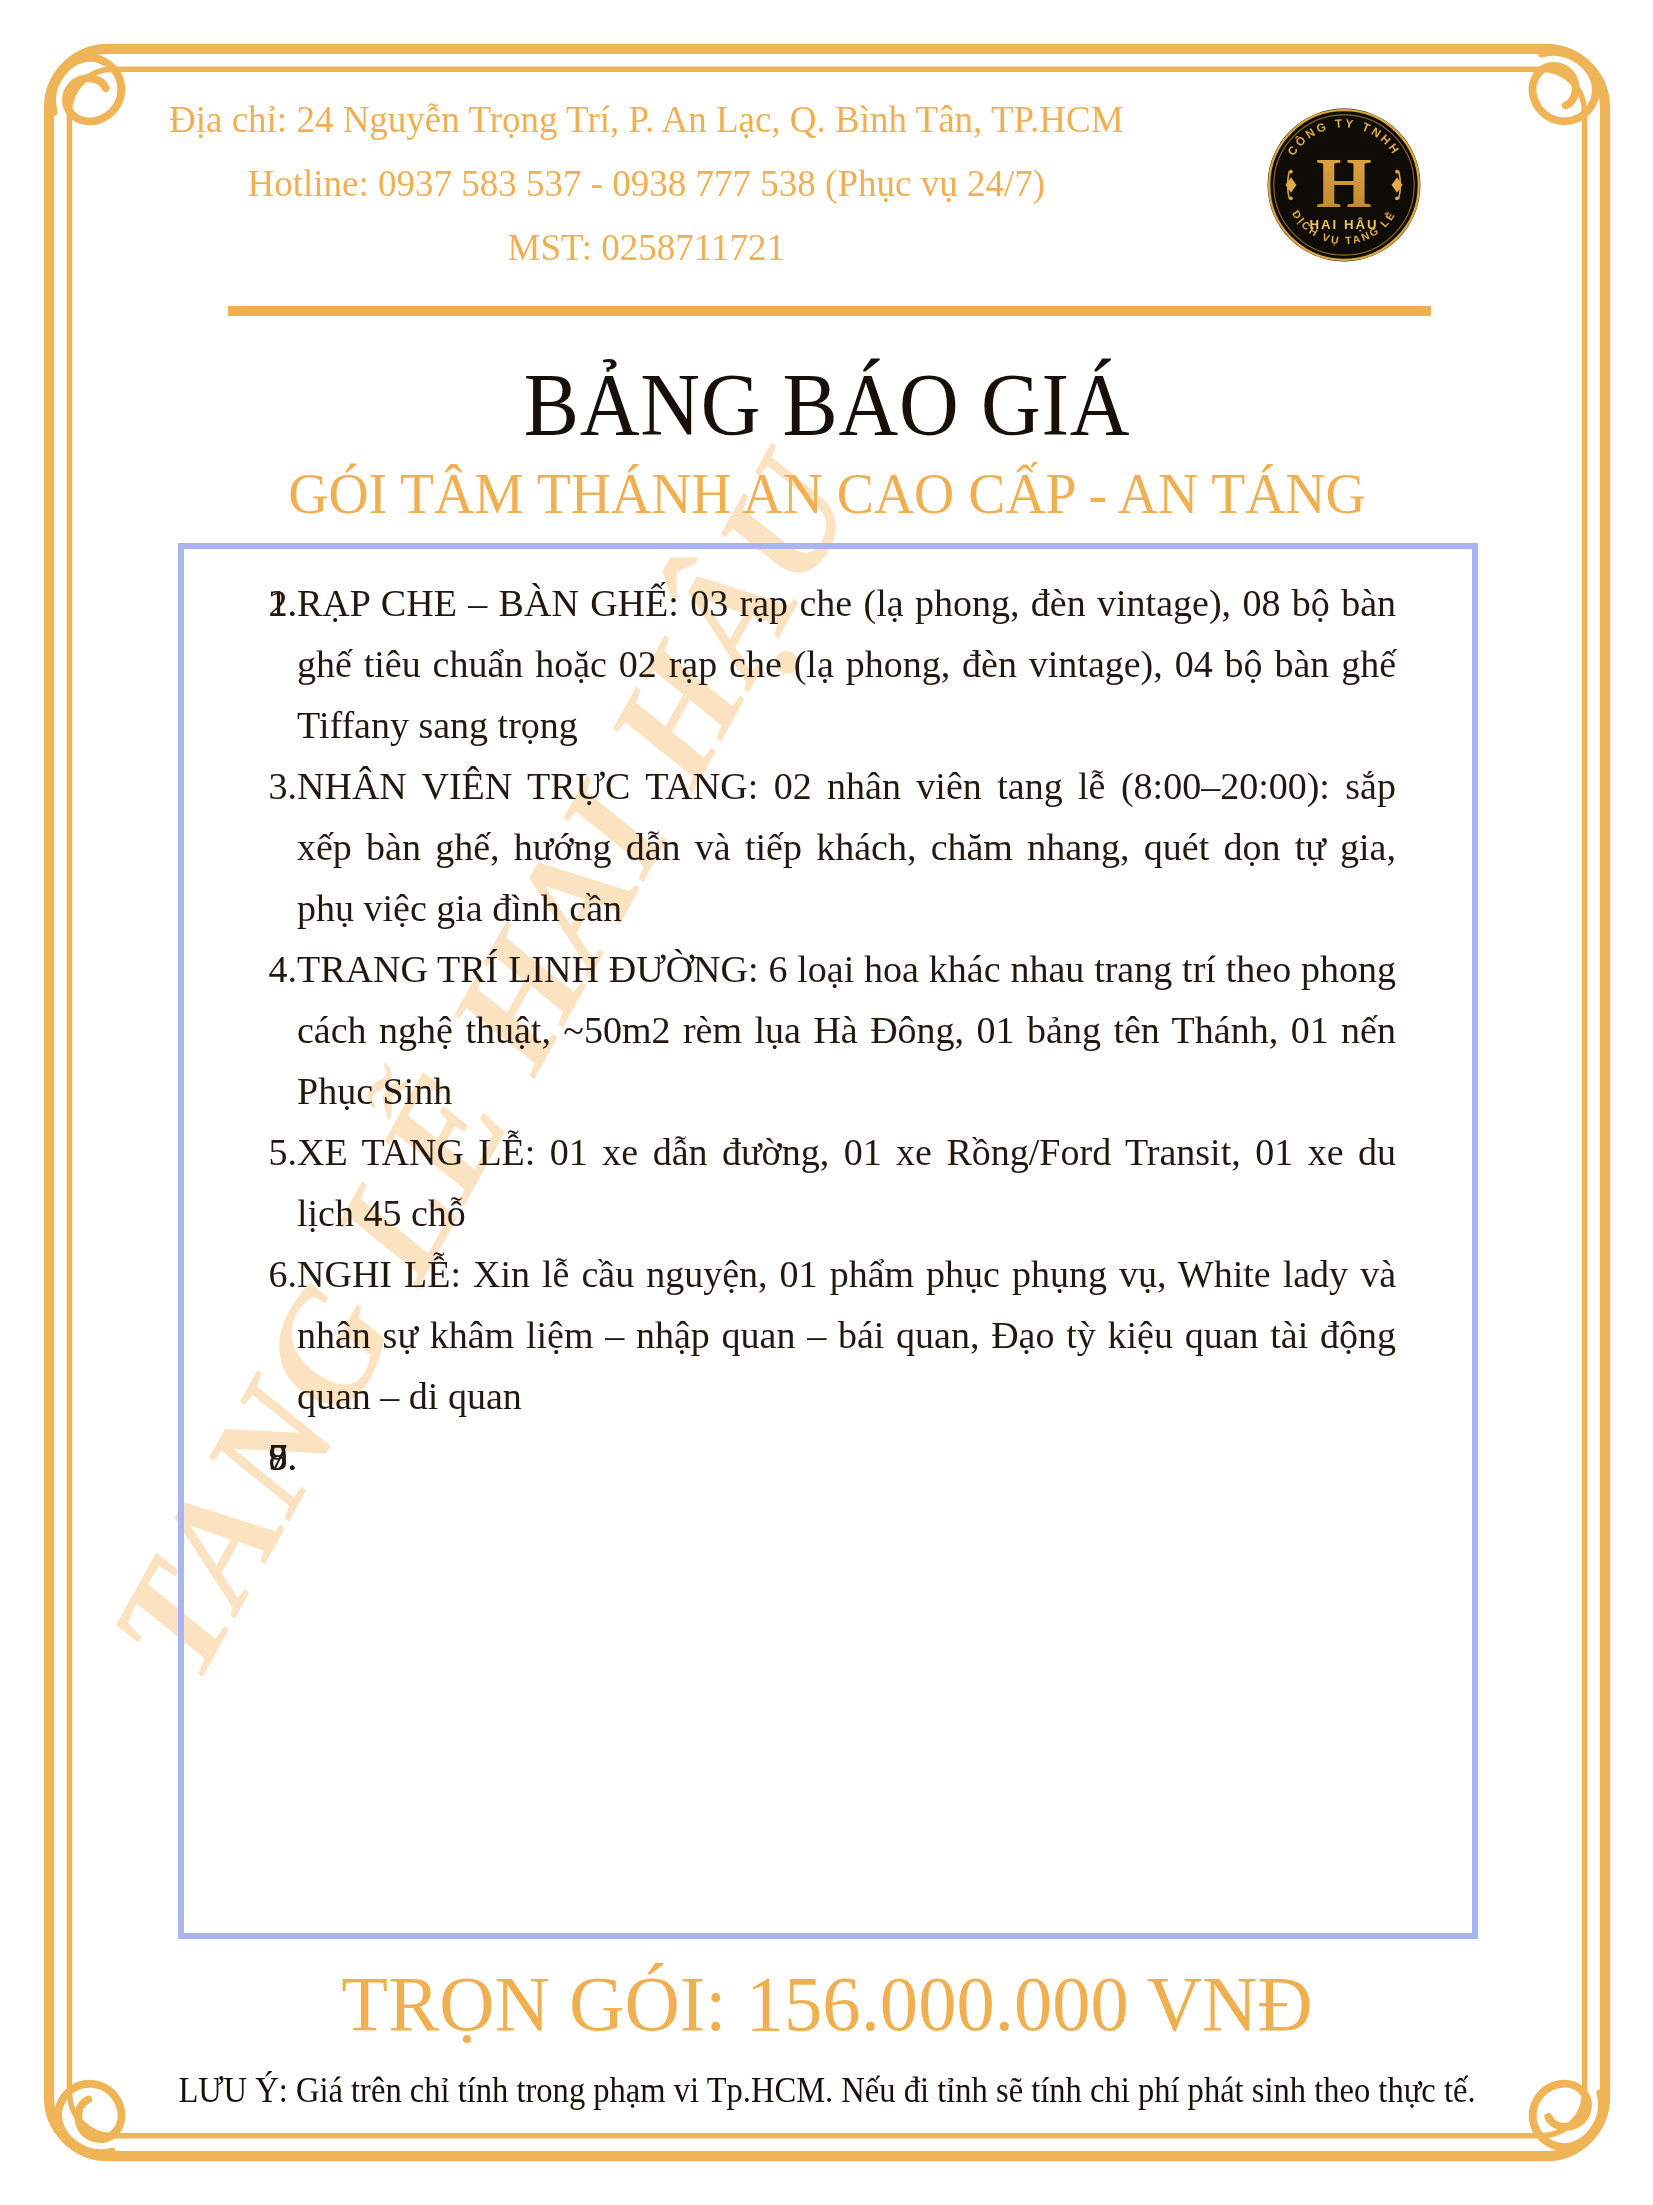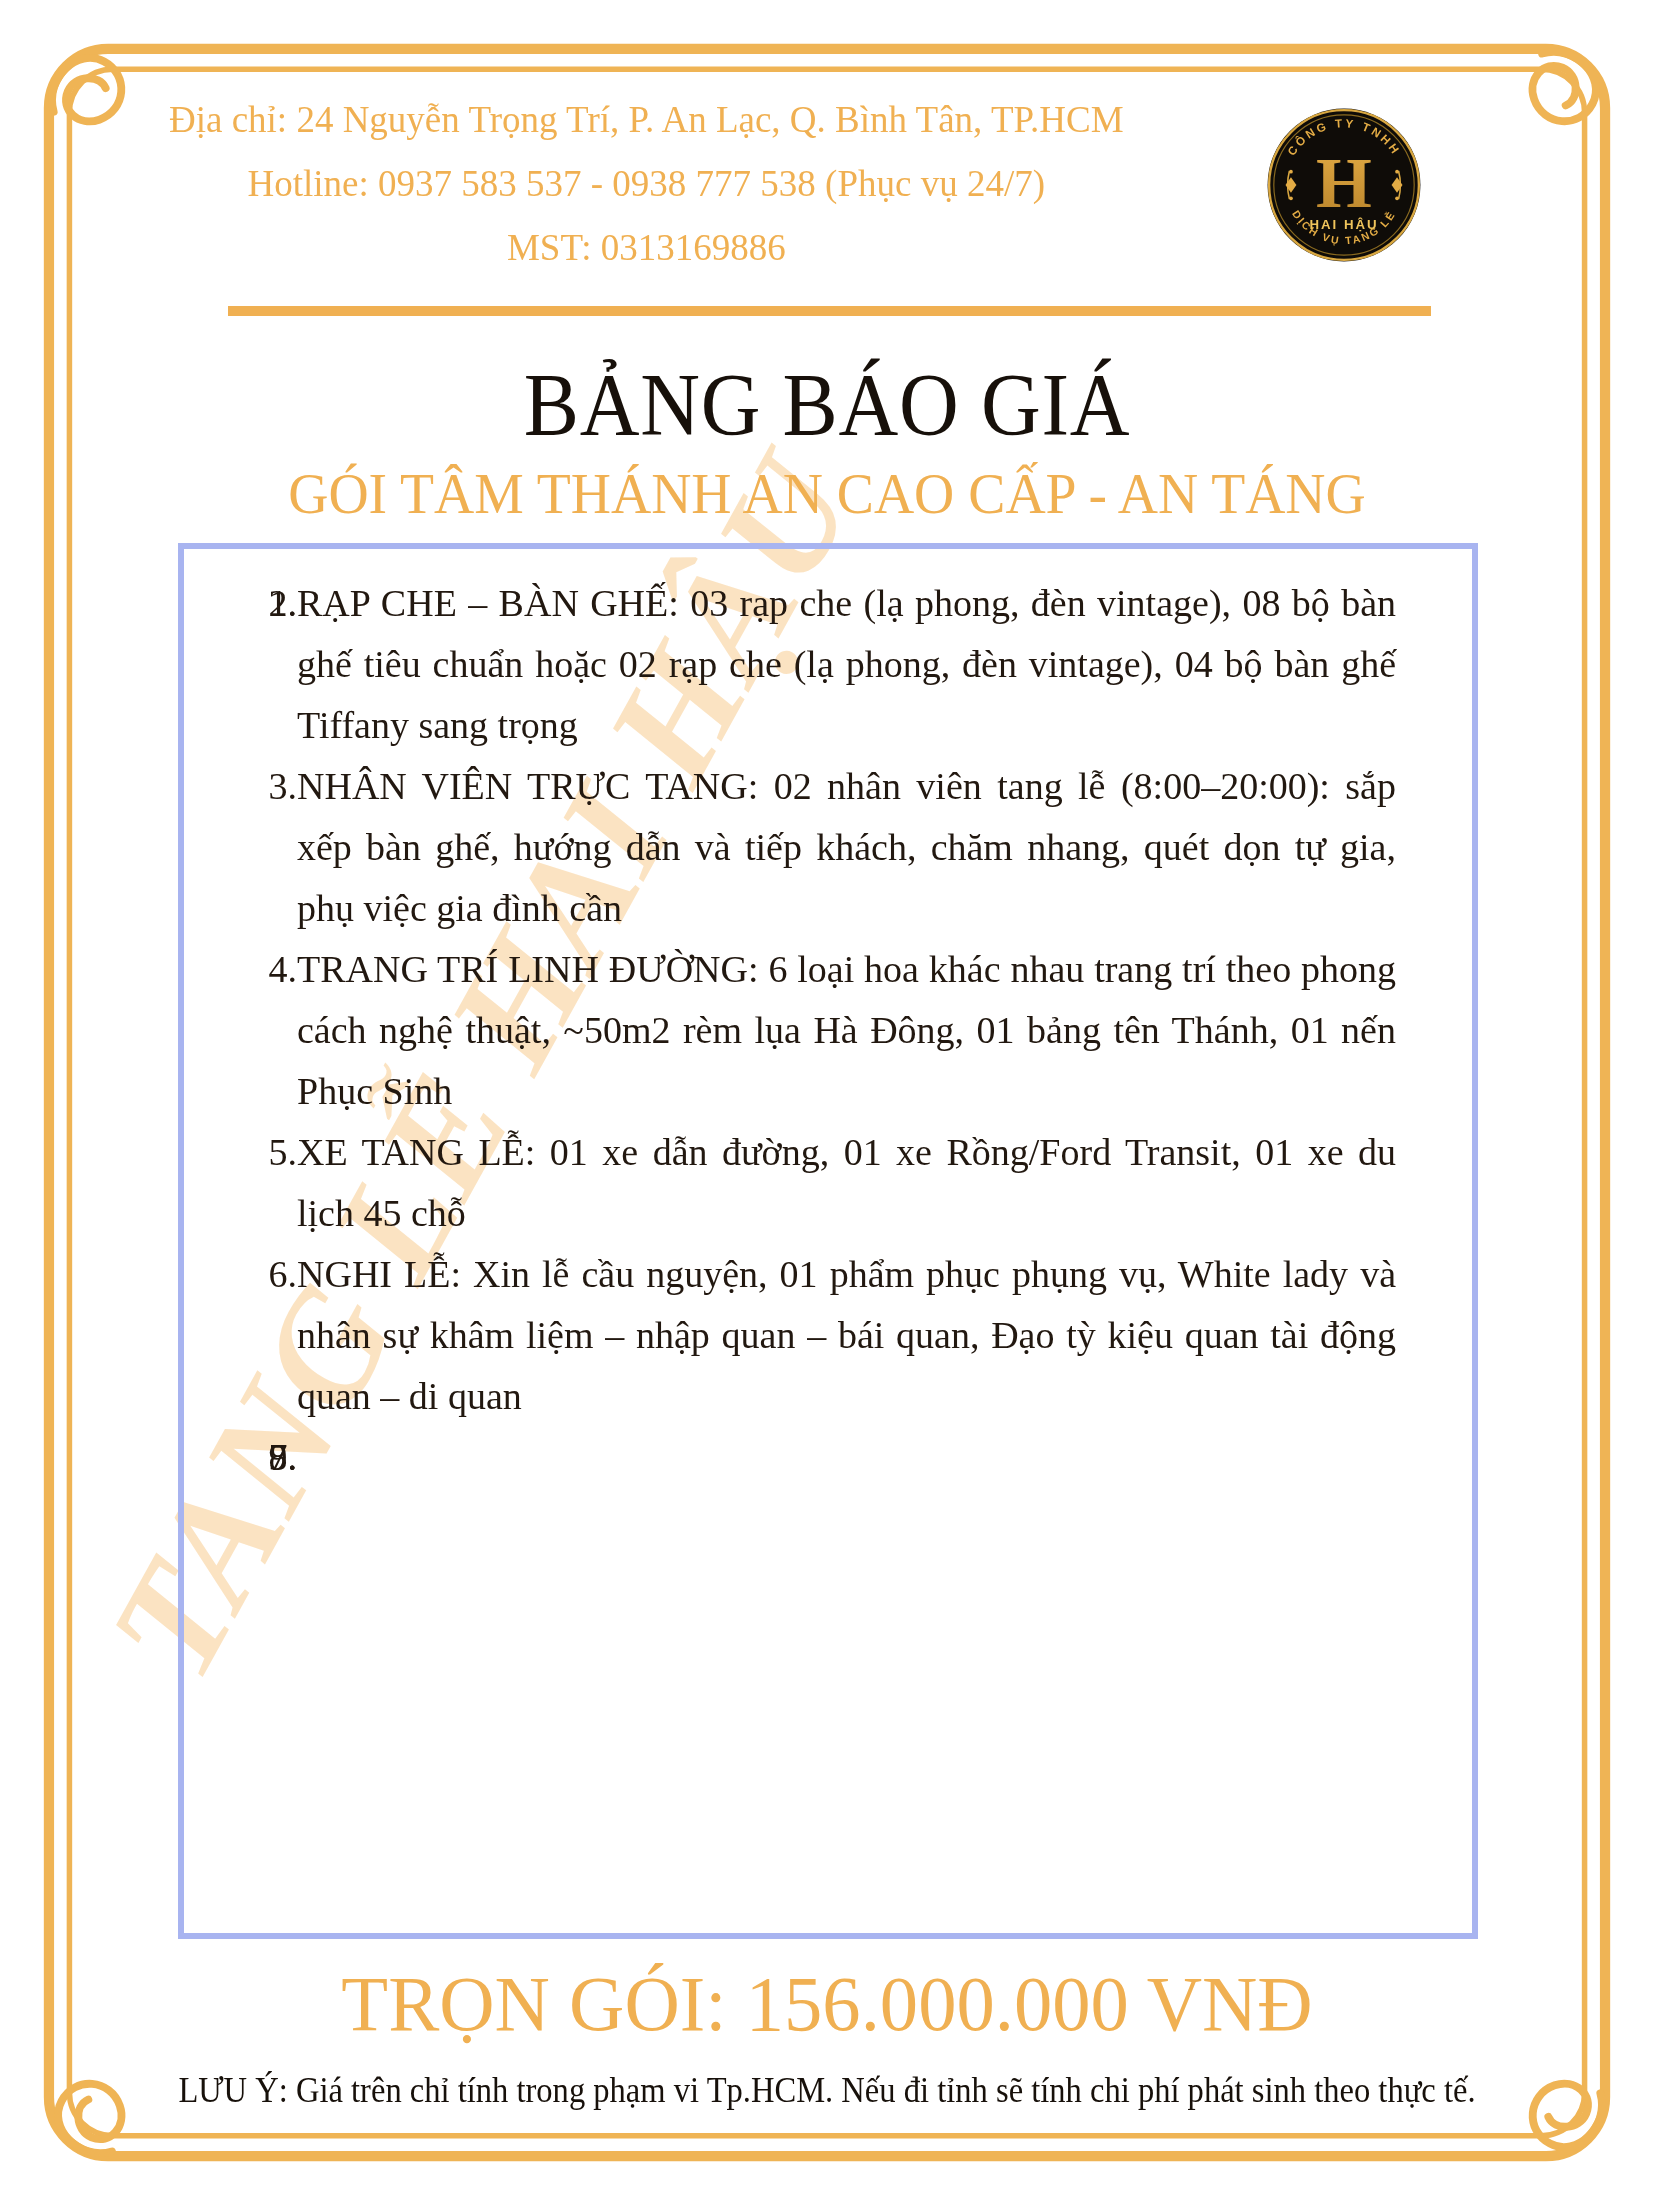--- a/index.html
+++ b/index.html
@@ -62,21 +62,21 @@
     <use href="#knot" x="0" y="0" transform="translate(1988,112) rotate(90)"></use>
     <use href="#knot" x="0" y="0" transform="translate(1988,2688) rotate(180)"></use>
     <use href="#knot" x="0" y="0" transform="translate(112,2688) rotate(270)"></use>
   </svg>
 
   <div class="wm">TANG LỄ HAI HẬU</div>
 
   <div class="hdr">
     <div>Địa chỉ: 24 Nguyễn Trọng Trí, P. An Lạc, Q. Bình Tân, TP.HCM</div>
     <div>Hotline: 0937 583 537 - 0938 777 538 (Phục vụ 24/7)</div>
-    <div>MST: 0313169886</div>
+    <div>MST: 0258711721</div>
   </div>
 
   <svg class="logo" viewBox="-100 -100 200 200">
     <defs>
       <linearGradient id="goldgrad" x1="0" y1="-1" x2="0" y2="1" gradientUnits="objectBoundingBox">
         <stop offset="0" stop-color="#F6D87E"></stop>
         <stop offset="0.5" stop-color="#E3AC45"></stop>
         <stop offset="1" stop-color="#B8832A"></stop>
       </linearGradient>
       <path id="arcTop" d="M -69.5 -25.3 A 74 74 0 0 1 69.5 -25.3" fill="none"></path>

